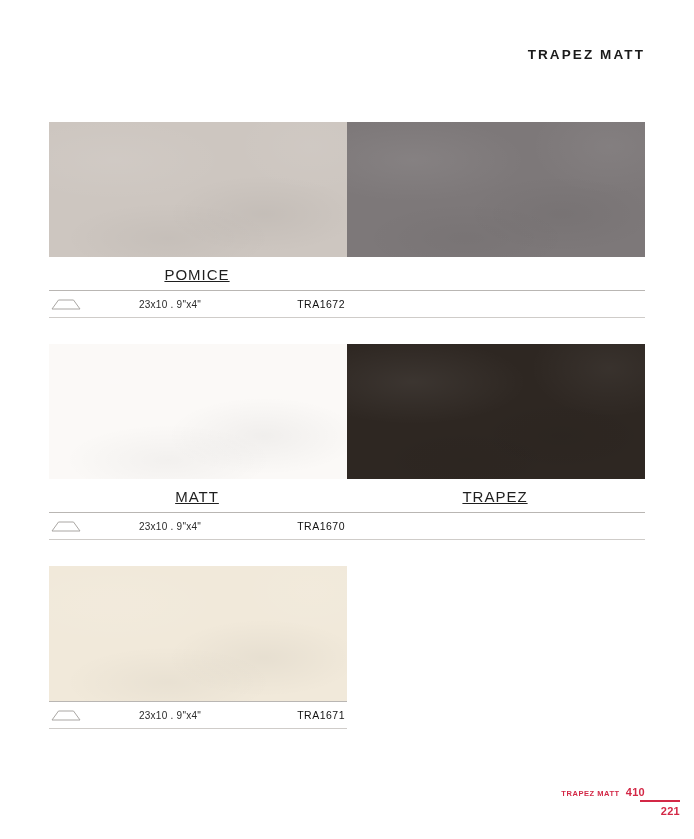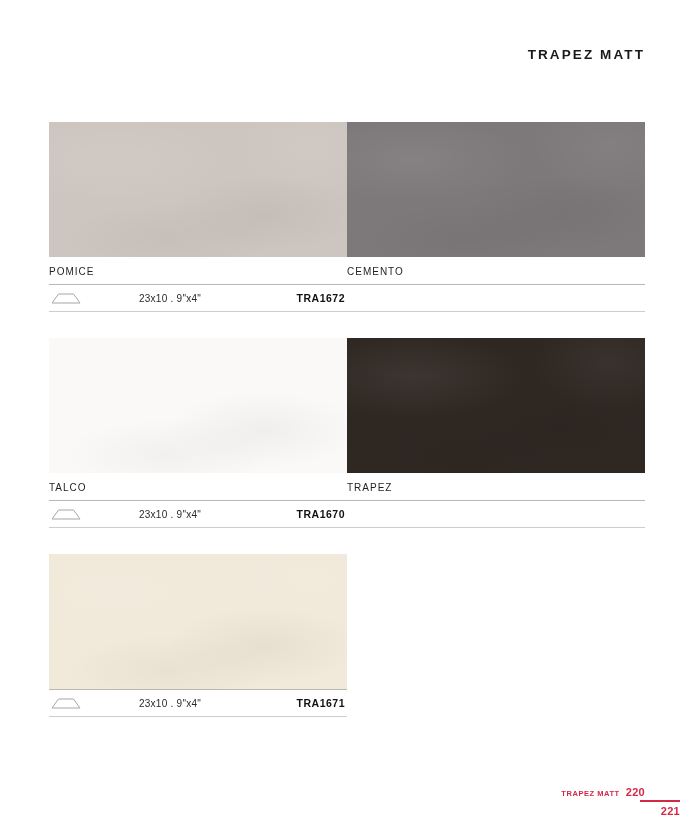--- a/index.html
+++ b/index.html
@@ -71,25 +71,26 @@
   }
 
   .name-row {
     display: flex;
     width: 596px;
   }
   .name-cell {
     width: 298px;
     box-sizing: border-box;
     padding: 9px 2px 7px 0;
-    text-align: left;
-    font-size: 10px;
+    text-align: center;
+    font-size: 15px;
     letter-spacing: 1.0px;
     color: #1f1f1f;
     font-weight: normal;
+    text-decoration: underline;
   }
 
   .rule {
     height: 1px;
     background: #b9b6b3;
     width: 596px;
   }
   .rule.half { width: 298px; }
   .rule.light { background: #cfccc9; }
 
@@ -122,21 +123,21 @@
     font-size: 10px;
     letter-spacing: 0.25px;
     color: #2a2a2a;
     margin-left: 58px;
     white-space: nowrap;
   }
   .spec-code {
     margin-left: auto;
     padding-right: 2px;
     font-size: 10.5px;
-    font-weight: bold;
+    font-weight: normal;
     letter-spacing: 0.5px;
     color: #111111;
     white-space: nowrap;
   }
 
   
   .page-footer {
     position: absolute;
     left: 0;
     top: 786px;
@@ -191,21 +192,20 @@
 
 <div class="catalog">
 
   <div class="product-row">
     <div class="swatch-strip">
       <div class="swatch" id="sw-0-0" style="background-color: rgb(205, 198, 192);"></div>
       <div class="swatch" id="sw-0-1" style="background-color: rgb(125, 120, 121);"></div>
     </div>
     <div class="name-row">
       <div class="name-cell">POMICE</div>
-      <div class="name-cell">CEMENTO</div>
     </div>
     <div class="rule"></div>
     <div class="spec-row">
       <div class="spec-cell">
         <span class="shape-icon">
           <svg width="30" height="11" viewBox="0 0 30 11" xmlns="http://www.w3.org/2000/svg">
             <polygon points="7.5,1 22.5,1 29,10 1,10" fill="none" stroke="#a9a6a3" stroke-width="1"></polygon>
           </svg>
         </span>
         <span class="spec-size">23x10 . 9"x4"</span>
@@ -214,21 +214,21 @@
     </div>
     <div class="rule light"></div>
   </div>
 
   <div class="product-row">
     <div class="swatch-strip">
       <div class="swatch" id="sw-1-0" style="background-color: rgb(251, 249, 247);"></div>
       <div class="swatch" id="sw-1-1" style="background-color: rgb(46, 39, 34);"></div>
     </div>
     <div class="name-row">
-      <div class="name-cell">TALCO</div>
+      <div class="name-cell">MATT</div>
       <div class="name-cell">TRAPEZ</div>
     </div>
     <div class="rule"></div>
     <div class="spec-row">
       <div class="spec-cell">
         <span class="shape-icon">
           <svg width="30" height="11" viewBox="0 0 30 11" xmlns="http://www.w3.org/2000/svg">
             <polygon points="7.5,1 22.5,1 29,10 1,10" fill="none" stroke="#a9a6a3" stroke-width="1"></polygon>
           </svg>
         </span>
@@ -256,17 +256,17 @@
       </div>
     </div>
     <div class="rule half light"></div>
   </div>
 
 </div>
 
 <div class="page-footer">
   <div class="footer-line-1">
     <span class="footer-label" style="color: rgb(211, 40, 70);">TRAPEZ MATT</span>
-    <span class="footer-page-left" style="color: rgb(211, 40, 70);">220</span>
+    <span class="footer-page-left" style="color: rgb(211, 40, 70);">410</span>
   </div>
   <div class="footer-rule" style="background-color: rgb(211, 40, 70);"></div>
   <div class="footer-page-right" style="color: rgb(211, 40, 70); margin-left: 20px;">221</div>
 </div>
 
 </body></html>

